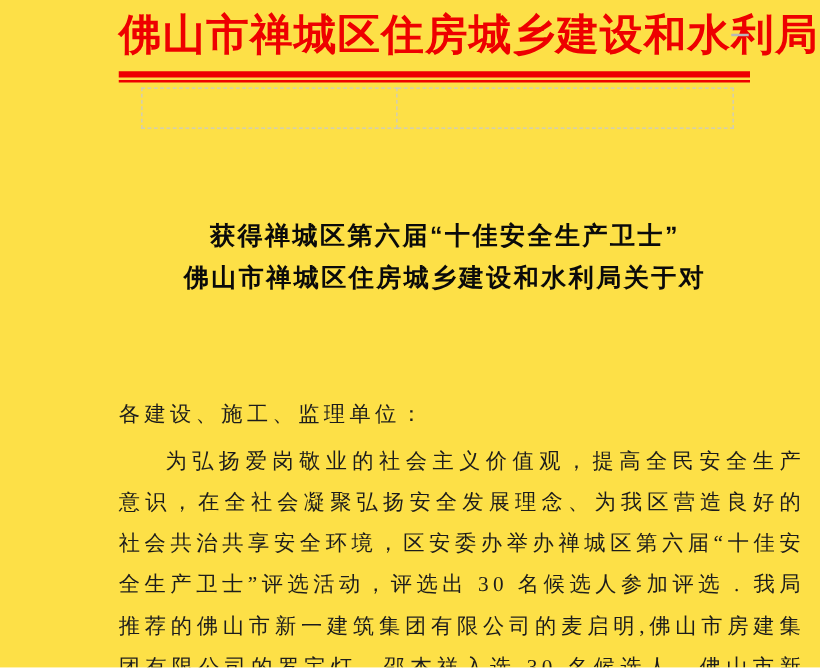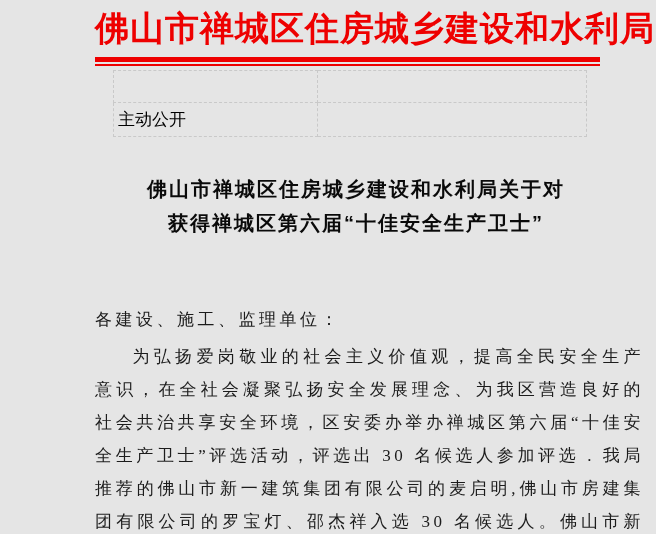--- a/index.html
+++ b/index.html
@@ -4,21 +4,21 @@
 <style>
   html, body {
     margin: 0;
     padding: 0;
     background: #ffffff;
   }
   .page {
     position: relative;
     width: 656px;
     height: 534px;
-    background: #e5e5e5;
+    background: #fde047;
     overflow: hidden;
     font-family: "Liberation Serif", "DejaVu Serif", serif;
     color: #1c1c1c;
   }
   
   .letterhead {
     position: absolute;
     top: 6px;
     left: 95px;
     width: 505px;
@@ -91,21 +91,21 @@
     left: 95px;
     width: 549px;
     font-family: "Liberation Serif", "DejaVu Serif", serif;
     font-size: 17px;
     line-height: 33px;
     letter-spacing: 3.5px;
     text-align: justify;
     color: #1c1c1c;
   }
   .doc-body .salutation {
-    margin: 0 0 4px 0;
+    margin: 12px 0 4px 0;
   }
   .doc-body .paragraph {
     margin: 0;
     text-indent: 2.2em;
   }
 </style>
 </head>
 <body>
 
 <div class="page">
@@ -115,30 +115,26 @@
   <div class="red-rule"></div>
 
   <div class="stray-mark"></div>
 
   <table class="meta-table">
     <tbody>
       <tr class="row-1">
         <td class="col-1"></td>
         <td class="col-2"></td>
       </tr>
-      <tr class="row-2">
-        <td class="col-1">主动公开</td>
-        <td class="col-2"></td>
-      </tr>
     </tbody>
   </table>
 
   <div class="doc-title">
+    <div>获得禅城区第六届“十佳安全生产卫士”</div>
     <div>佛山市禅城区住房城乡建设和水利局关于对</div>
-    <div>获得禅城区第六届“十佳安全生产卫士”</div>
   </div>
 
   <div class="doc-body">
     <p class="salutation">各建设、施工、监理单位：</p>
     <p class="paragraph">为弘扬爱岗敬业的社会主义价值观，提高全民安全生产意识，在全社会凝聚弘扬安全发展理念、为我区营造良好的社会共治共享安全环境，区安委办举办禅城区第六届“十佳安全生产卫士”评选活动，评选出 30 名候选人参加评选 . 我局推荐的佛山市新一建筑集团有限公司的麦启明,佛山市房建集团有限公司的罗宝灯、邵杰祥入选 30 名候选人。佛山市新一建筑集团有限公</p>
   </div>
 
 </div>
 
 </body></html>

